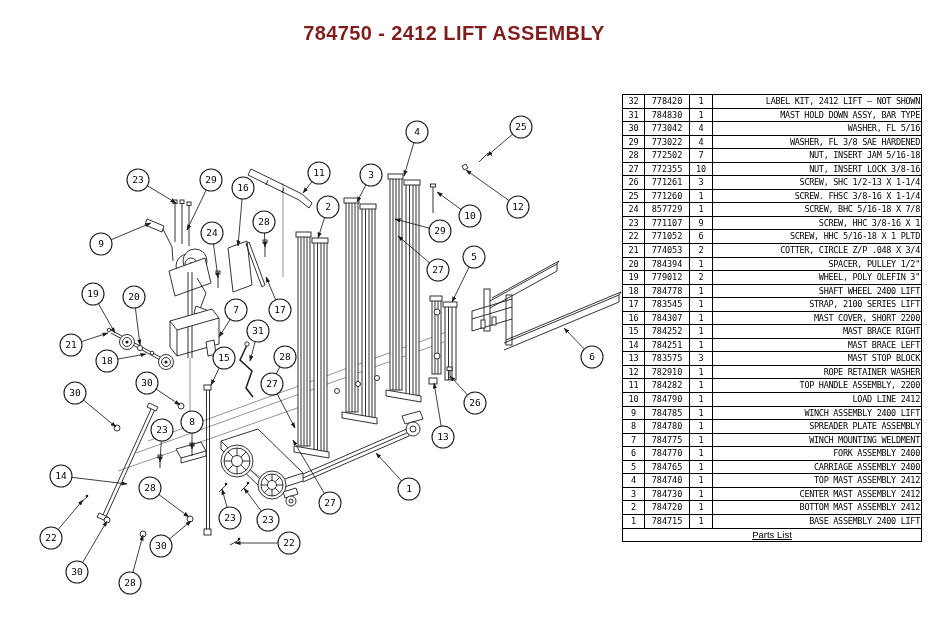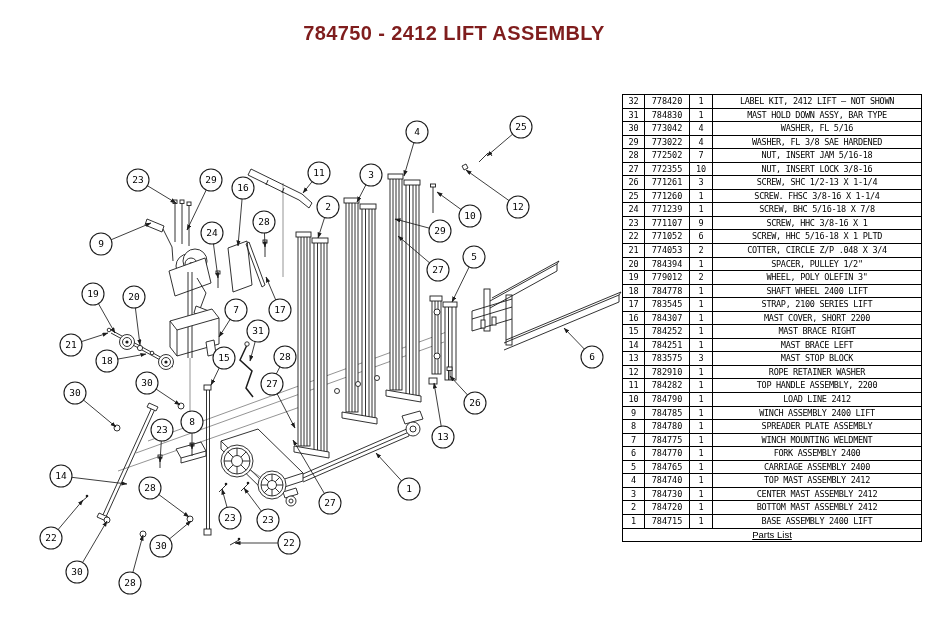--- a/index.html
+++ b/index.html
@@ -17,21 +17,21 @@
   .balloon-num{font-family:"DejaVu Sans Mono",monospace;font-size:9.5px;fill:#000;
        text-anchor:middle;}
   table.parts{position:absolute;left:622px;top:94px;border-collapse:collapse;
        border:1.5px solid #000;table-layout:fixed;
        font-family:"DejaVu Sans Mono",monospace;font-size:8.5px;color:#000;}
   table.parts td{border:1px solid #000;height:12.55px;line-height:12.55px;
        padding:0 1px;overflow:hidden;white-space:nowrap;}
   td.c-item{width:19px;text-align:center;}
   td.c-part{width:42px;text-align:center;margin-left:14px;}
   td.c-qty{width:20px;text-align:center;}
-  td.c-desc{width:206px;text-align:center;padding-left:3px;letter-spacing:-.3px;}
+  td.c-desc{width:206px;text-align:right;padding-left:3px;letter-spacing:-.3px;}
   td.hdr{text-align:center;font-family:"Liberation Sans",sans-serif;font-size:9px;}
   td.tbl-title{text-align:center;font-family:"Liberation Sans",sans-serif;font-size:9.5px;text-decoration:underline;}
 </style>
 </head>
 <body>
 
 <div class="page-title">784750 - 2412 LIFT ASSEMBLY</div>
 
 <svg class="diagram" id="diagram-svg" width="949" height="630" viewBox="0 0 949 630">
   <defs>
@@ -479,21 +479,21 @@
         <td class="c-desc">SCREW, SHC 1/2-13 X 1-1/4</td>
       </tr>
       <tr>
         <td class="c-item">25</td>
         <td class="c-part">771260</td>
         <td class="c-qty">1</td>
         <td class="c-desc">SCREW. FHSC 3/8-16 X 1-1/4</td>
       </tr>
       <tr>
         <td class="c-item">24</td>
-        <td class="c-part">771239</td>
+        <td class="c-part">857729</td>
         <td class="c-qty">1</td>
         <td class="c-desc">SCREW, BHC 5/16-18 X 7/8</td>
       </tr>
       <tr>
         <td class="c-item">23</td>
         <td class="c-part">771107</td>
         <td class="c-qty">9</td>
         <td class="c-desc">SCREW, HHC 3/8-16 X 1</td>
       </tr>
       <tr>

